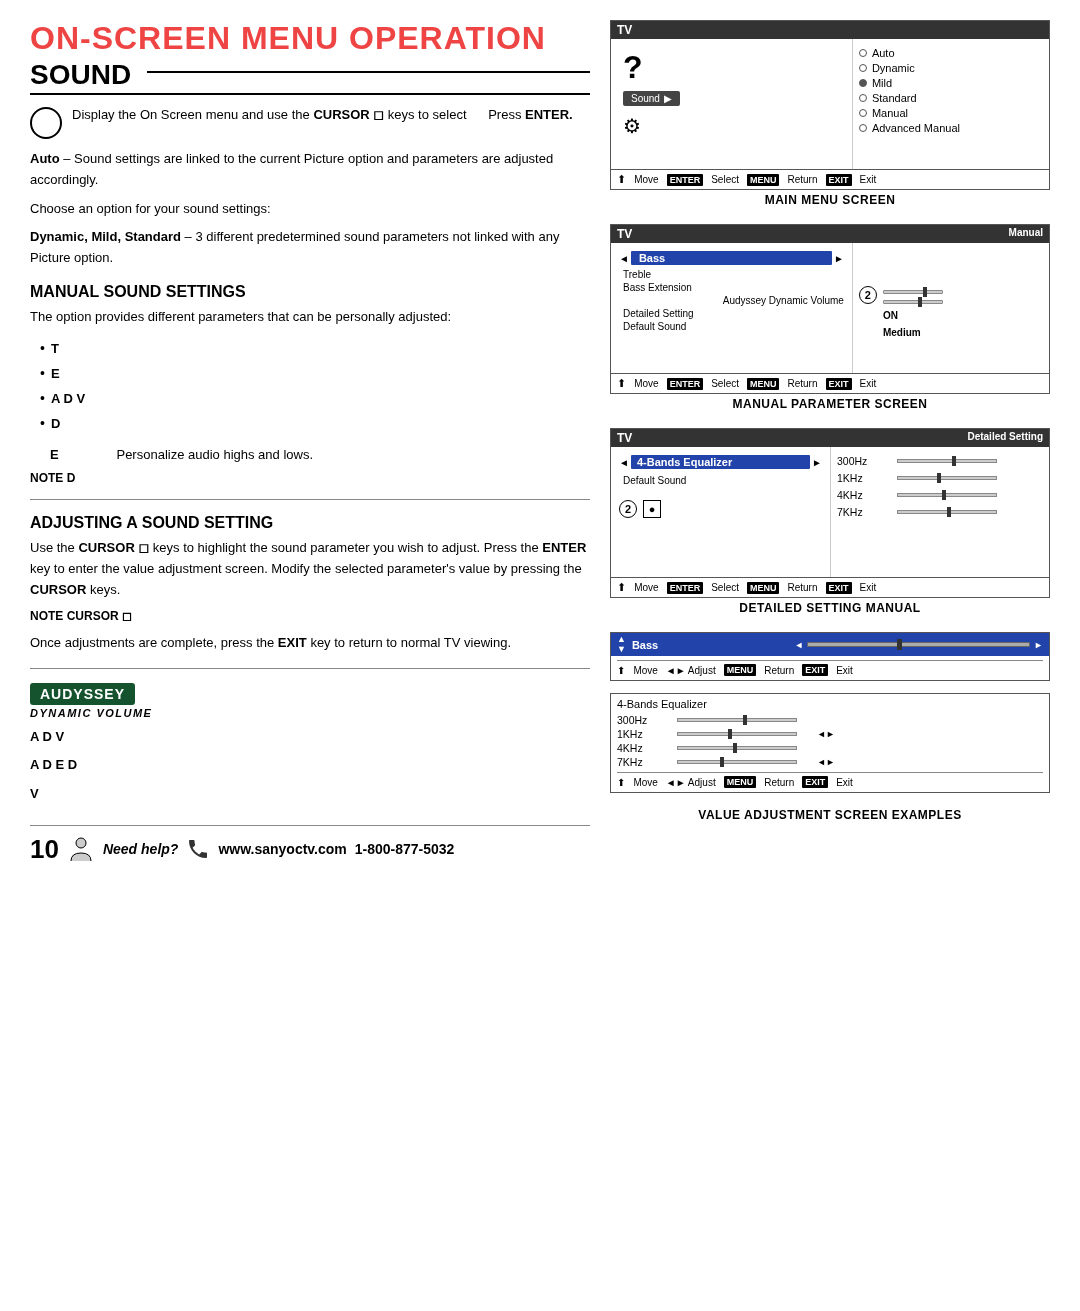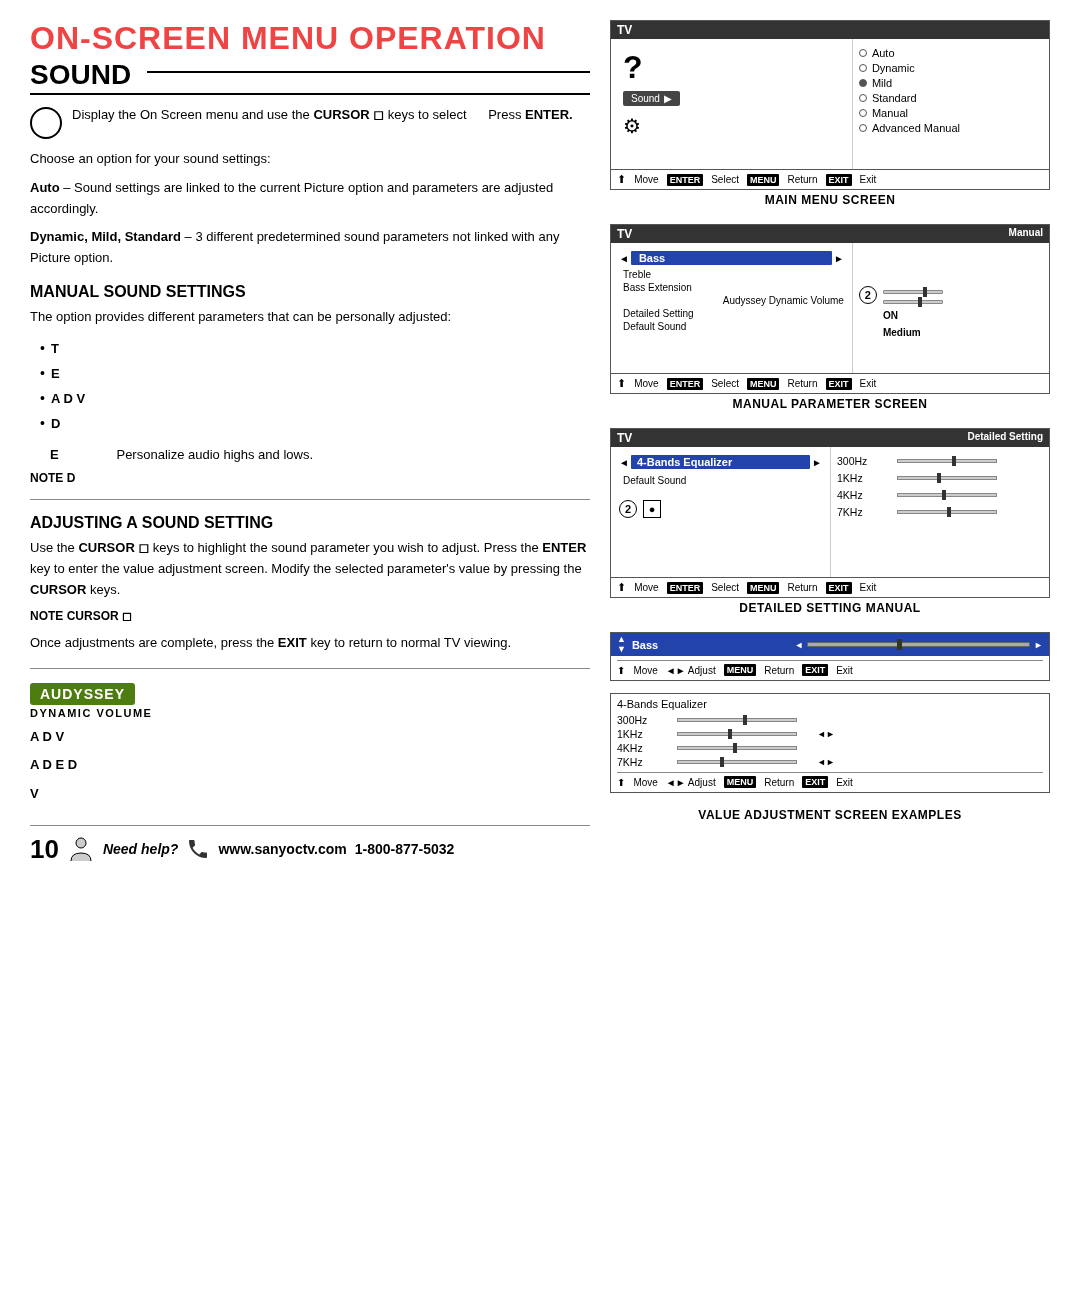--- a/index.html
+++ b/index.html
@@ -118,34 +118,35 @@
 
     .divider {
       border: none;
       border-top: 1px solid #888;
       margin: 14px 0;
     }
 
     
     .audyssey-logo {
       display: inline-block;
-      background: #4d7c0f;
+      background: #14532d;
       color: #fff;
       font-size: 14px;
       font-weight: 900;
       padding: 3px 10px;
       border-radius: 3px;
       letter-spacing: 1px;
       margin-bottom: 2px;
     }
     .audyssey-sub {
       font-size: 11px;
       font-weight: 700;
       letter-spacing: 1.5px;
       margin-bottom: 8px;
+      font-style: italic;
     }
 
     
     .footer {
       display: flex;
       align-items: center;
       gap: 8px;
       margin-top: 20px;
       border-top: 1px solid #888;
       padding-top: 8px;
@@ -379,25 +380,25 @@
     </div>
 
     
     <div class="intro-block">
       <div class="cursor-circle"></div>
       <div class="intro-text">
         <span>Display the On Screen menu and use the</span> <b>CURSOR ◻</b> <span>keys to select</span>&nbsp;&nbsp;&nbsp;&nbsp;&nbsp;&nbsp;<span>Press</span> <b>ENTER.</b>
       </div>
     </div>
 
-    <p class="body-text">Choose an option for your sound settings:</p>
-
     <p class="body-text">
       <b>Auto</b><span> – Sound settings are linked to the current Picture option and parameters are adjusted accordingly.</span>
     </p>
+
+    <p class="body-text">Choose an option for your sound settings:</p>
     <p class="body-text">
       <b>Dynamic, Mild, Standard</b><span> – 3 different predetermined sound parameters not linked with any Picture option.</span>
     </p>
 
     
     <div class="subsection-title">MANUAL SOUND SETTINGS</div>
 
     <p class="body-text">The        option provides different parameters that can be personally adjusted:</p>
 
     <ul class="bullet-list">

